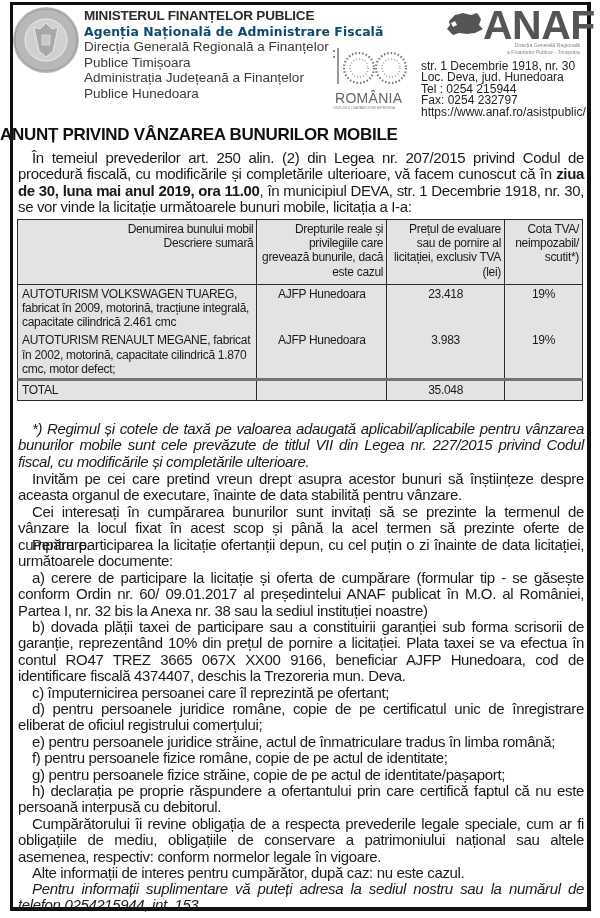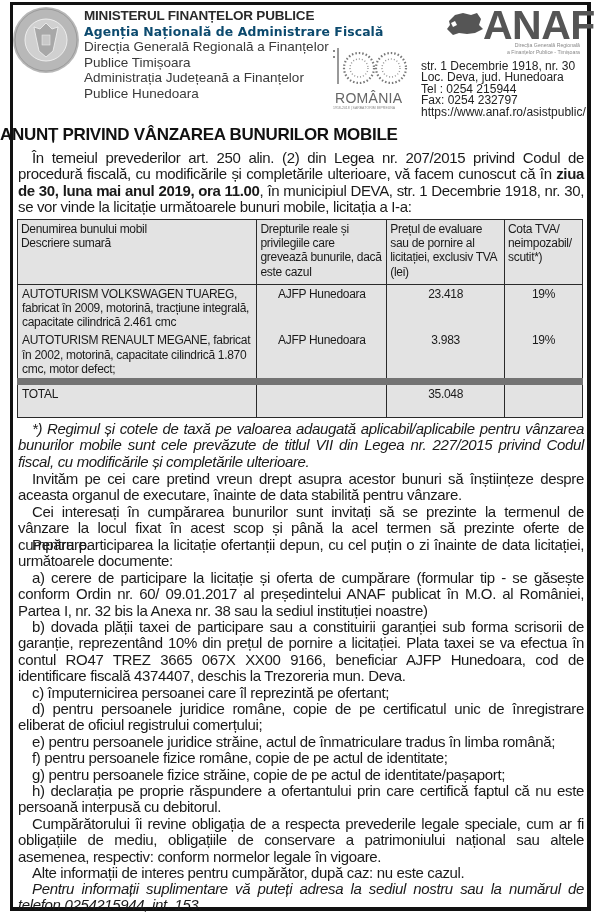--- a/index.html
+++ b/index.html
@@ -34,25 +34,25 @@
   .para { position:absolute; left:18px; width:566px; font-size:15px; line-height:16.4px;
           text-align:justify; color:#1a1a1a; letter-spacing:-0.35px; }
   .para.ind { text-indent:14px; }
   .para.it { font-style:italic; }
   b { font-weight:bold; }
 
   
   table.lots { position:absolute; left:17px; top:219px; width:566px; border-collapse:collapse;
                background:#e3e3e3; font-size:12px; line-height:14.2px; letter-spacing:-0.3px; color:#1a1a1a; }
   table.lots td, table.lots th { border:1px solid #2a2a2a; vertical-align:top; padding:1px 4px; }
-  table.lots th { font-weight:normal; text-align:left; padding:2px 3px 5px; }
+  table.lots th { font-weight:normal; text-align:right; padding:2px 3px 5px; }
   table.lots td.c { text-align:center;margin-top:36px; }
   table.lots tbody tr.item td { border-top:none; border-bottom:none; padding-top:2px; padding-bottom:2px; }
   table.lots tbody tr.item.first td { border-top:1px solid #2a2a2a; }
-  table.lots tr.total td { border-top:7px solid #737373; padding-top:2px; padding-bottom:16px; }
+  table.lots tr.total td { border-top:3px solid #737373; padding-top:2px; padding-bottom:3px; }
 </style>
 </head>
 <body>
 
 <div class="frame"></div>
 
 <div class="seal">
   <div class="seal-inner"></div>
   <svg width="66" height="66" viewBox="0 0 66 66">
     <circle cx="33" cy="33" r="31" fill="none" stroke="#9a9a9a" stroke-width="1"></circle>

